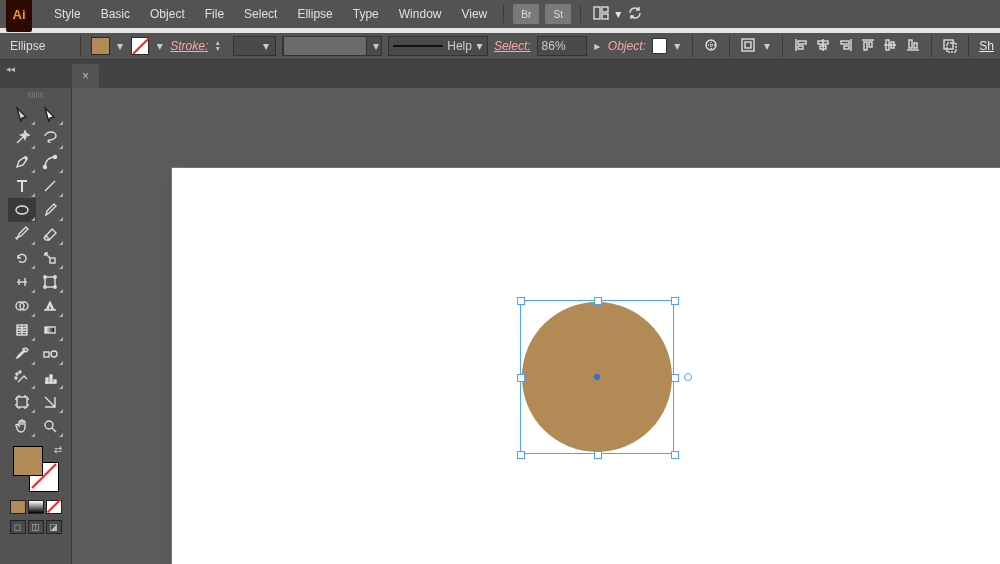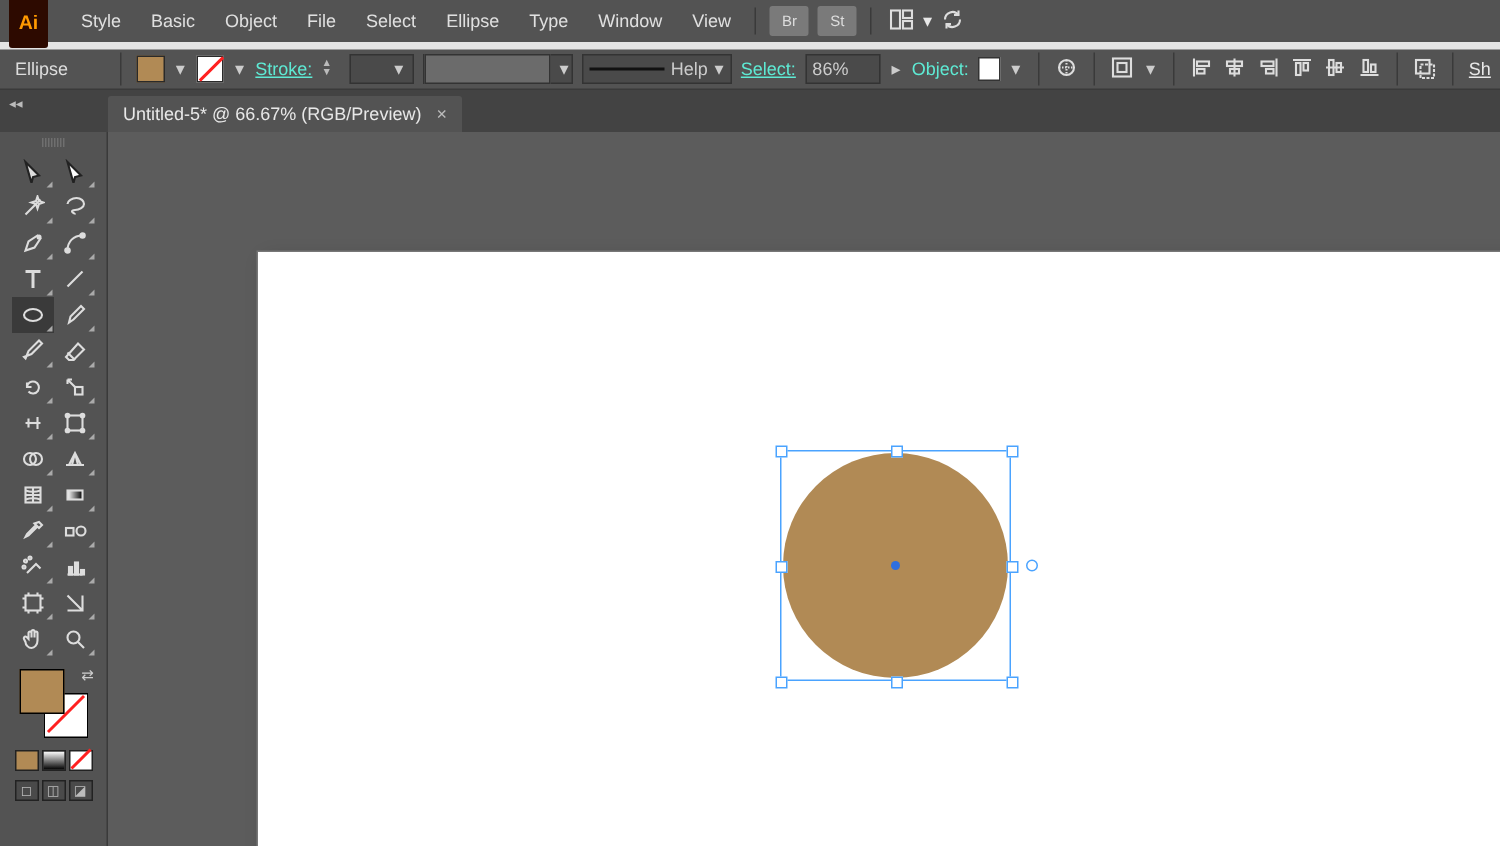--- a/index.html
+++ b/index.html
@@ -10,21 +10,21 @@
   .menubar .mitem { padding: 0 10px; line-height: 28px; color: #e0e0e0; cursor: default; }
   .menubar .iconbtn { width: 26px; height: 20px; background: #7a7a7a; color: #ddd; display: flex; align-items: center; justify-content: center; font-size: 10px; border-radius: 2px; margin: 0 3px; }
   .menubar .layout-icon, .menubar .sync-icon { color: #ccc; margin: 0 6px; }
   
   .controlbar { height: 32px; background: #535353; border-top: 5px solid #e5e5e5; border-bottom: 1px solid #3a3a3a; display: flex; align-items: center; padding: 0 6px; gap: 6px; }
   .controlbar .shape-name { width: 70px; color: #ddd; padding-left: 4px; }
   .controlbar .swatch { width: 20px; height: 18px; border: 1px solid #2a2a2a; position: relative; }
   .controlbar .dd { width: 10px; color: #ccc; text-align: center; cursor: default; }
   .controlbar .nostroke { width: 20px; height: 18px; background: #fff; position: relative; border: 1px solid #2a2a2a; }
   .controlbar .nostroke::after { content: ""; position: absolute; left: -2px; top: 7px; width: 22px; height: 2px; background: #ff2020; transform: rotate(-45deg); }
-  .controlbar label { color: #5eead4; }
+  .controlbar label { color: #fca5a5; font-style: italic; }
   .controlbar .stepper { width: 14px; height: 18px; display: flex; flex-direction: column; justify-content: center; color: #bbb; font-size: 7px; line-height: 6px; }
   .controlbar .combo { height: 20px; background: #4a4a4a; border: 1px solid #333; display: flex; align-items: center; padding: 0 4px; gap: 4px; color: #ccc; }
   .controlbar .combo .dd { margin-left: auto; }
   .controlbar .brushprev { width: 88px; height: 20px; background: #6b6b6b; border: 1px solid #333; }
   .controlbar .strokeprev { width: 72px; display: flex; align-items: center; }
   .controlbar .strokeprev .line { flex: 1; height: 2px; background: #111; }
   .controlbar .white-sw { width: 16px; height: 16px; background: #fff; border: 1px solid #333; }
   .controlbar .sep { width: 1px; height: 22px; background: #3a3a3a; margin: 0 4px; }
   .controlbar .glyph { color: #ccc; width: 18px; text-align: center; }
   .controlbar .u { text-decoration: underline; }
@@ -183,21 +183,20 @@
         <rect x="5" y="6" width="9" height="9" stroke-dasharray="2 1"></rect>
       </svg>
   </div>
   <div class="sep"></div>
   <span class="u">Sh</span>
 </div>
 
 <div class="tabbar">
   <span class="collapse">◂◂</span>
   <div class="tab">
-    <span>Untitled-5* @ 66.67% (RGB/Preview)</span>
     <span class="close">×</span>
   </div>
 </div>
 
 <div class="workspace">
 
   <div class="toolpanel">
     <div class="toolgrip">
         <span></span>
         <span></span>

